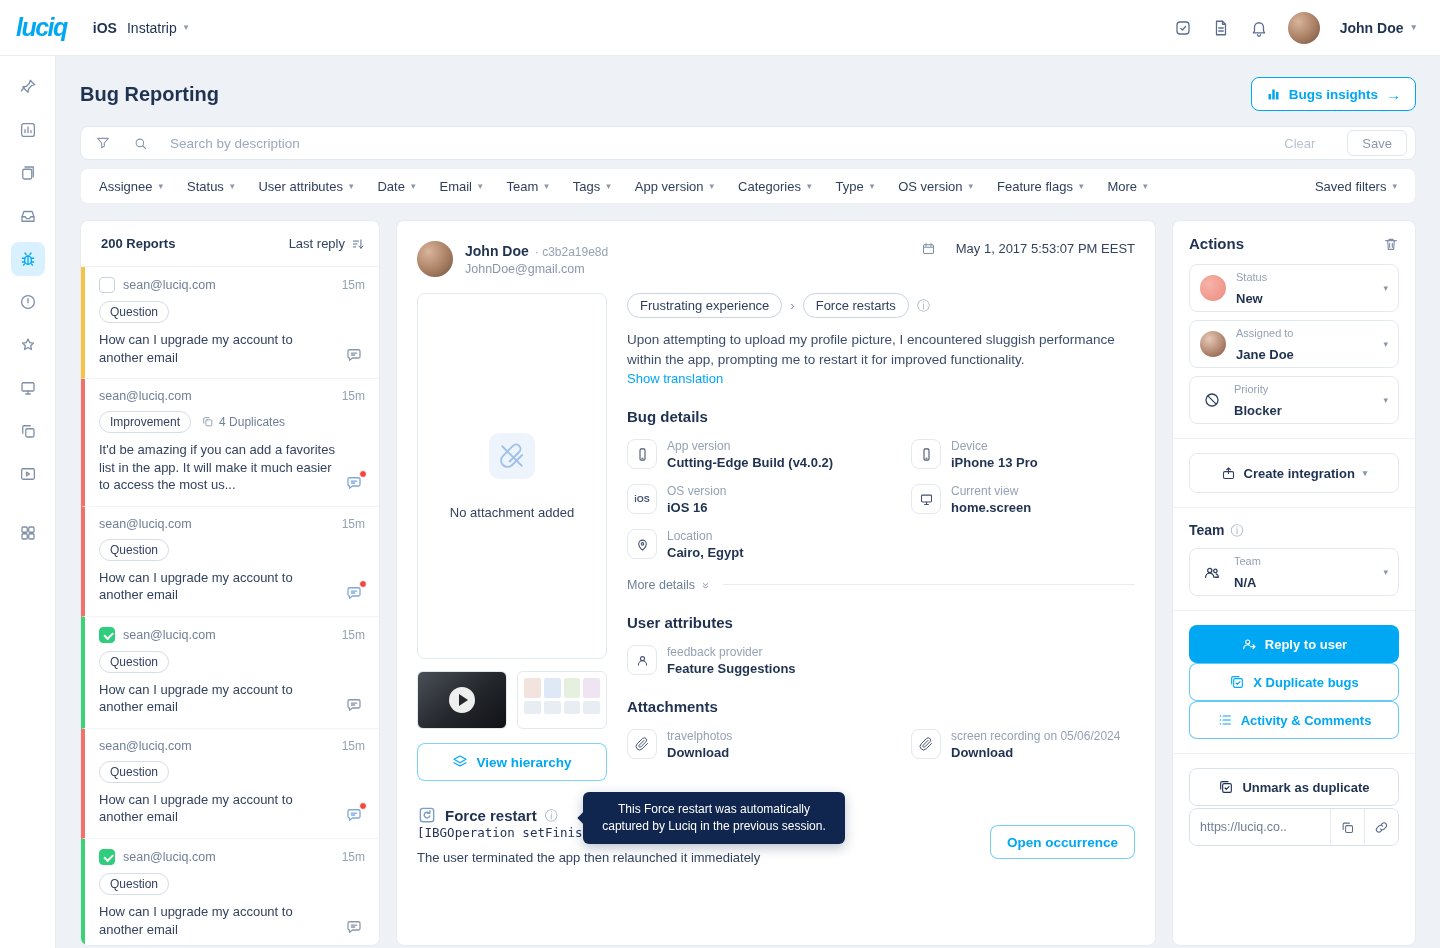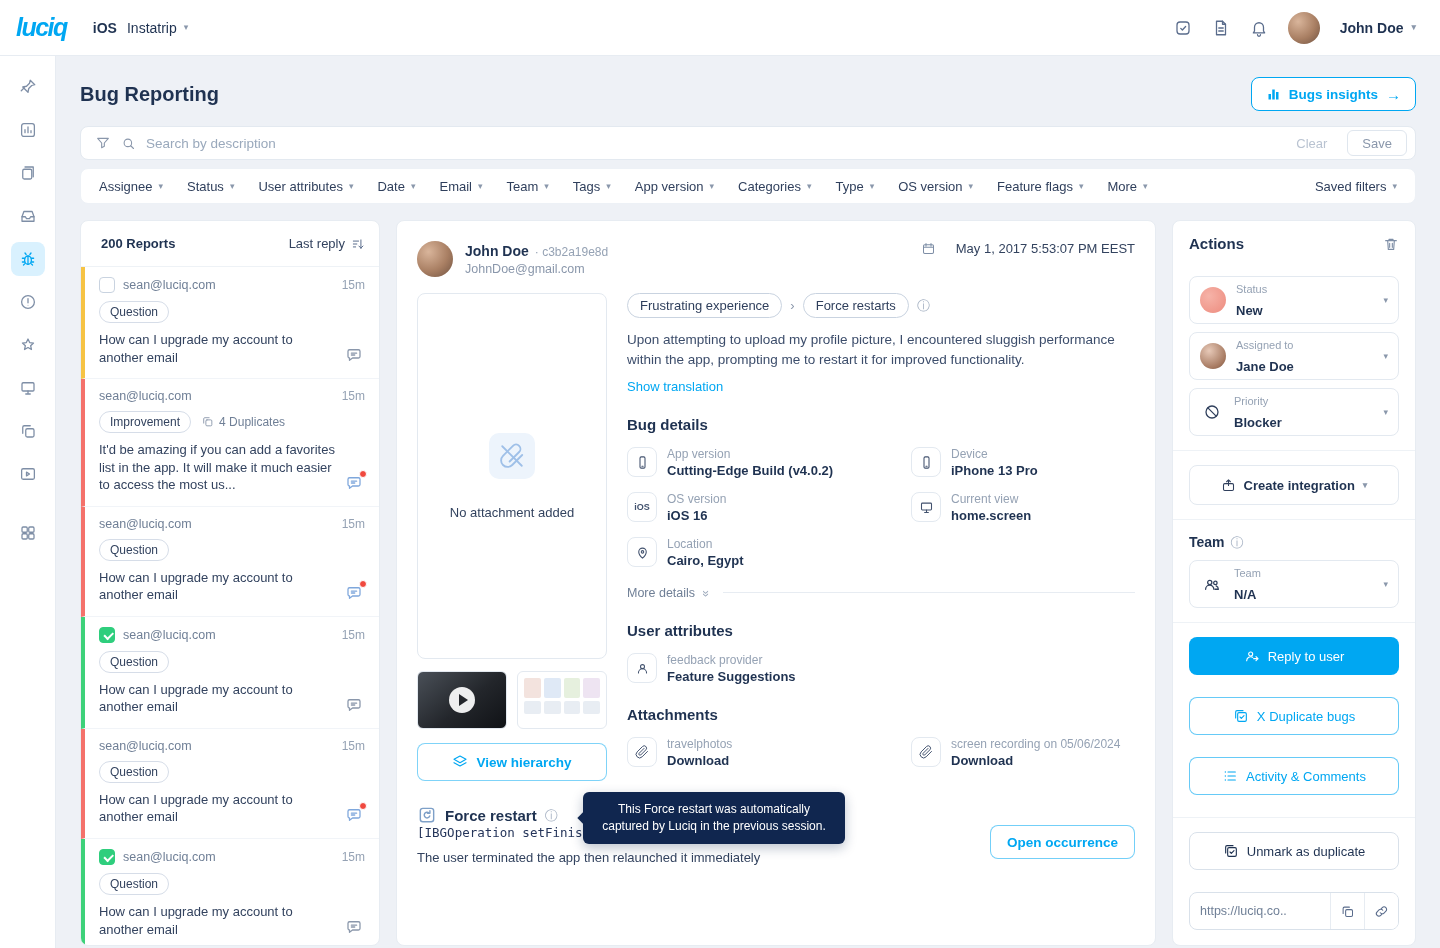--- a/index.html
+++ b/index.html
@@ -28,21 +28,21 @@
   .rail button.active{background:#d9f1fe;color:#00A7F2}
   .rail .gap{margin-top:16px}
 
   
   .main{position:absolute;left:56px;top:56px;width:1384px;height:892px;padding:20px 24px 0;overflow:hidden}
   .title-row{display:flex;align-items:center;justify-content:space-between;height:36px;margin-bottom:14px}
   .title-row h1{font-size:20px;font-weight:700;color:#1f3251}
   .btn-insights{height:34px;padding:0 14px;border:1px solid #00A7F2;border-radius:8px;background:#fff;color:#00A7F2;font-weight:600;font-size:13.5px;display:flex;align-items:center;gap:8px}
   .btn-insights .arr{font-size:15px;line-height:1}
 
-  .searchbar{height:34px;background:#fff;border:1px solid #e3e9f0;border-radius:8px;display:flex;align-items:center;gap:10px;padding:0 8px 0 14px}
+  .searchbar{height:34px;background:#fff;border:1px solid #e3e9f0;border-radius:8px;display:flex;align-items:center;gap:22px;padding:0 8px 0 14px}
   .searchbar input{flex:1;border:none;outline:none;background:transparent;font-size:13.5px;color:#33435f;min-width:0}
   .searchbar input::placeholder{color:#9aa9bc}
   .sb-ic{color:#8a97ab}
   .btn-clear{color:#b9c3d1;font-size:13px;padding:0 10px}
   .btn-save{height:26px;padding:0 14px;border:1px solid #dfe6ee;border-radius:6px;background:#fff;color:#8a97ab;font-size:13px}
 
   .filterbar{margin-top:8px;height:36px;background:#fff;border:1px solid #edf1f6;border-radius:8px;display:flex;align-items:center;gap:24px;padding:0 18px}
   .fchip{display:inline-flex;align-items:center;gap:6px;font-size:13px;font-weight:500;color:#2f3f5c;white-space:nowrap}
   .fchip.last{margin-left:auto}
 
@@ -98,21 +98,21 @@
   .ph{height:20px;border-radius:2px;background:#e8edf3}
   .ph.a{background:#f3e3de}.ph.b{background:#dfe9f6}.ph.c{background:#e6f0de}.ph.d{background:#eee4f2}
   .ph.s{height:13px}
   .btn-vh{margin-top:14px;width:100%;height:38px;border:1px solid rgba(0,167,242,.5);border-radius:8px;background:#fff;color:#00A7F2;font-weight:600;font-size:13.5px;display:flex;align-items:center;justify-content:center;gap:8px}
   .d-right{flex:1;min-width:0}
   .crumbs{display:flex;align-items:center;gap:8px}
   .chip2{border:1px solid #c9d3e0;border-radius:15px;padding:4px 12px;font-size:13px;font-weight:500;color:#2f3f5c;background:#fff}
   .sep{color:#8a97ab;font-size:13px}
   .info{color:#a7b3c4;font-size:13px;line-height:1}
   .desc{margin-top:12px;font-size:13.5px;line-height:1.5;color:#3c4d6b;max-width:520px}
-  .translate{display:inline-block;margin-top:8px;color:#00A7F2;font-size:13px}
+  .translate{display:inline-block;color:#00A7F2;font-size:13px}
   .sec-title{margin-top:22px;font-size:15px;font-weight:700;color:#1f3251}
   .d-grid{margin-top:14px;display:grid;grid-template-columns:272px 1fr;gap:14px 12px}
   .d-item{display:flex;align-items:center;gap:10px;min-width:0}
   .d-ic{width:30px;height:30px;border:1px solid #e3e9f0;border-radius:8px;display:grid;place-items:center;color:#42526e;flex:none}
   .ios-b{font-size:9px;font-weight:700;color:#42526e}
   .d-label{display:block;font-size:12px;color:#95a2b4}
   .d-val{display:block;font-size:13px;font-weight:600;color:#1f3251;margin-top:2px;white-space:nowrap;overflow:hidden;text-overflow:ellipsis}
   .more{margin-top:18px;display:flex;align-items:center;gap:8px;color:#6f7f96;font-size:12.5px;cursor:pointer}
   .chev{display:inline-block;transform:rotate(90deg);letter-spacing:-1px;color:#9aa7ba;font-size:12px}
   .more-line{flex:1;height:1px;background:#e7ecf2;margin-left:6px}
@@ -122,37 +122,37 @@
   .f-title{font-size:15px;font-weight:700;color:#1f3251}
   .tooltip{position:absolute;left:166px;top:-13px;width:262px;background:#10264f;border-radius:6px;padding:9px 12px;color:#fff;font-size:12px;line-height:1.4;text-align:center;box-shadow:0 4px 12px rgba(16,38,79,.28);z-index:5}
   .tooltip::before{content:"";position:absolute;left:-4px;top:50%;margin-top:-4px;width:8px;height:8px;background:#10264f;transform:rotate(45deg)}
   .f-row{margin-top:0;display:flex;align-items:flex-start;justify-content:space-between;gap:28px}
   .f-code{font-family:"DejaVu Sans Mono",monospace;font-size:12.5px;color:#25355a}
   .f-note{margin-top:10px;font-size:13px;color:#33435f}
   .btn-occ{height:34px;padding:0 16px;border:1px solid rgba(0,167,242,.55);border-radius:8px;background:#fff;color:#00A7F2;font-weight:600;font-size:13.5px;flex:none}
 
   
   .actions{width:244px;flex:none;padding:14px 16px}
-  .a-head{display:flex;align-items:center;justify-content:space-between;margin-bottom:24px}
+  .a-head{display:flex;align-items:center;justify-content:space-between;margin-bottom:12px}
   .a-title{font-size:15px;font-weight:700;color:#1f3251}
   .a-trash{color:#7e8ea6}
   .sel-card{width:100%;border:1px solid #e3e9f0;border-radius:8px;height:48px;display:flex;align-items:center;gap:10px;padding:0 10px;margin-bottom:8px;background:#fff;text-align:left}
   .status-av{background:radial-gradient(circle at 35% 35%,#F6B3A8 0%,#ED8B7E 100%)}
   .jane-av{background:radial-gradient(circle at 35% 30%,#e7c9b8 0%,#a5785f 70%,#6e5140 100%)}
   .pri-ic{width:24px;height:24px;color:#2f3f5c;display:grid;place-items:center;flex:none}
   .sel-txt{min-width:0;flex:1}
   .sel-label{display:block;font-size:11px;color:#95a2b4}
   .sel-val{display:block;font-size:13px;font-weight:600;color:#1f3251;margin-top:8px}
   .sel-caret{margin-left:auto}
   .a-div{height:1px;background:#eef2f6;margin:14px -16px}
   .btn-integ{width:100%;height:40px;border:1px solid #e3e9f0;border-radius:8px;background:#fff;display:flex;align-items:center;justify-content:center;gap:8px;font-size:13px;font-weight:600;color:#1f3251}
   .btn-integ svg{color:#2f3f5c}
   .team-head{display:flex;align-items:center;gap:6px;margin:2px 0 10px}
   .team-title{font-size:14px;font-weight:700;color:#1f3251}
-  .a-btn{width:100%;height:38px;border-radius:8px;display:flex;align-items:center;justify-content:center;gap:8px;font-weight:400;font-size:13px;margin-bottom:22px;background:#fff}
+  .a-btn{width:100%;height:38px;border-radius:8px;display:flex;align-items:center;justify-content:center;gap:8px;font-weight:700;font-size:13px;margin-bottom:0;background:#fff}
   .b-primary{background:#00A7F2;color:#fff}
   .b-blue{border:1px solid rgba(0,167,242,.6);color:#00A7F2}
   .b-gray{border:1px solid #d9e1ea;color:#1f3251}
   .url-row{margin-top:2px;height:38px;border:1px solid #d9e1ea;border-radius:8px;display:flex;align-items:stretch;overflow:hidden;background:#fff}
   .url-row input{flex:1;border:none;outline:none;padding:0 10px;font-size:12.5px;color:#6f7f96;min-width:0;background:transparent}
   .url-btn{width:34px;border-left:1px solid #e7ecf2;display:grid;place-items:center;color:#5a6c8c;background:#fff;flex:none}
 </style>
 </head>
 <body>
 

